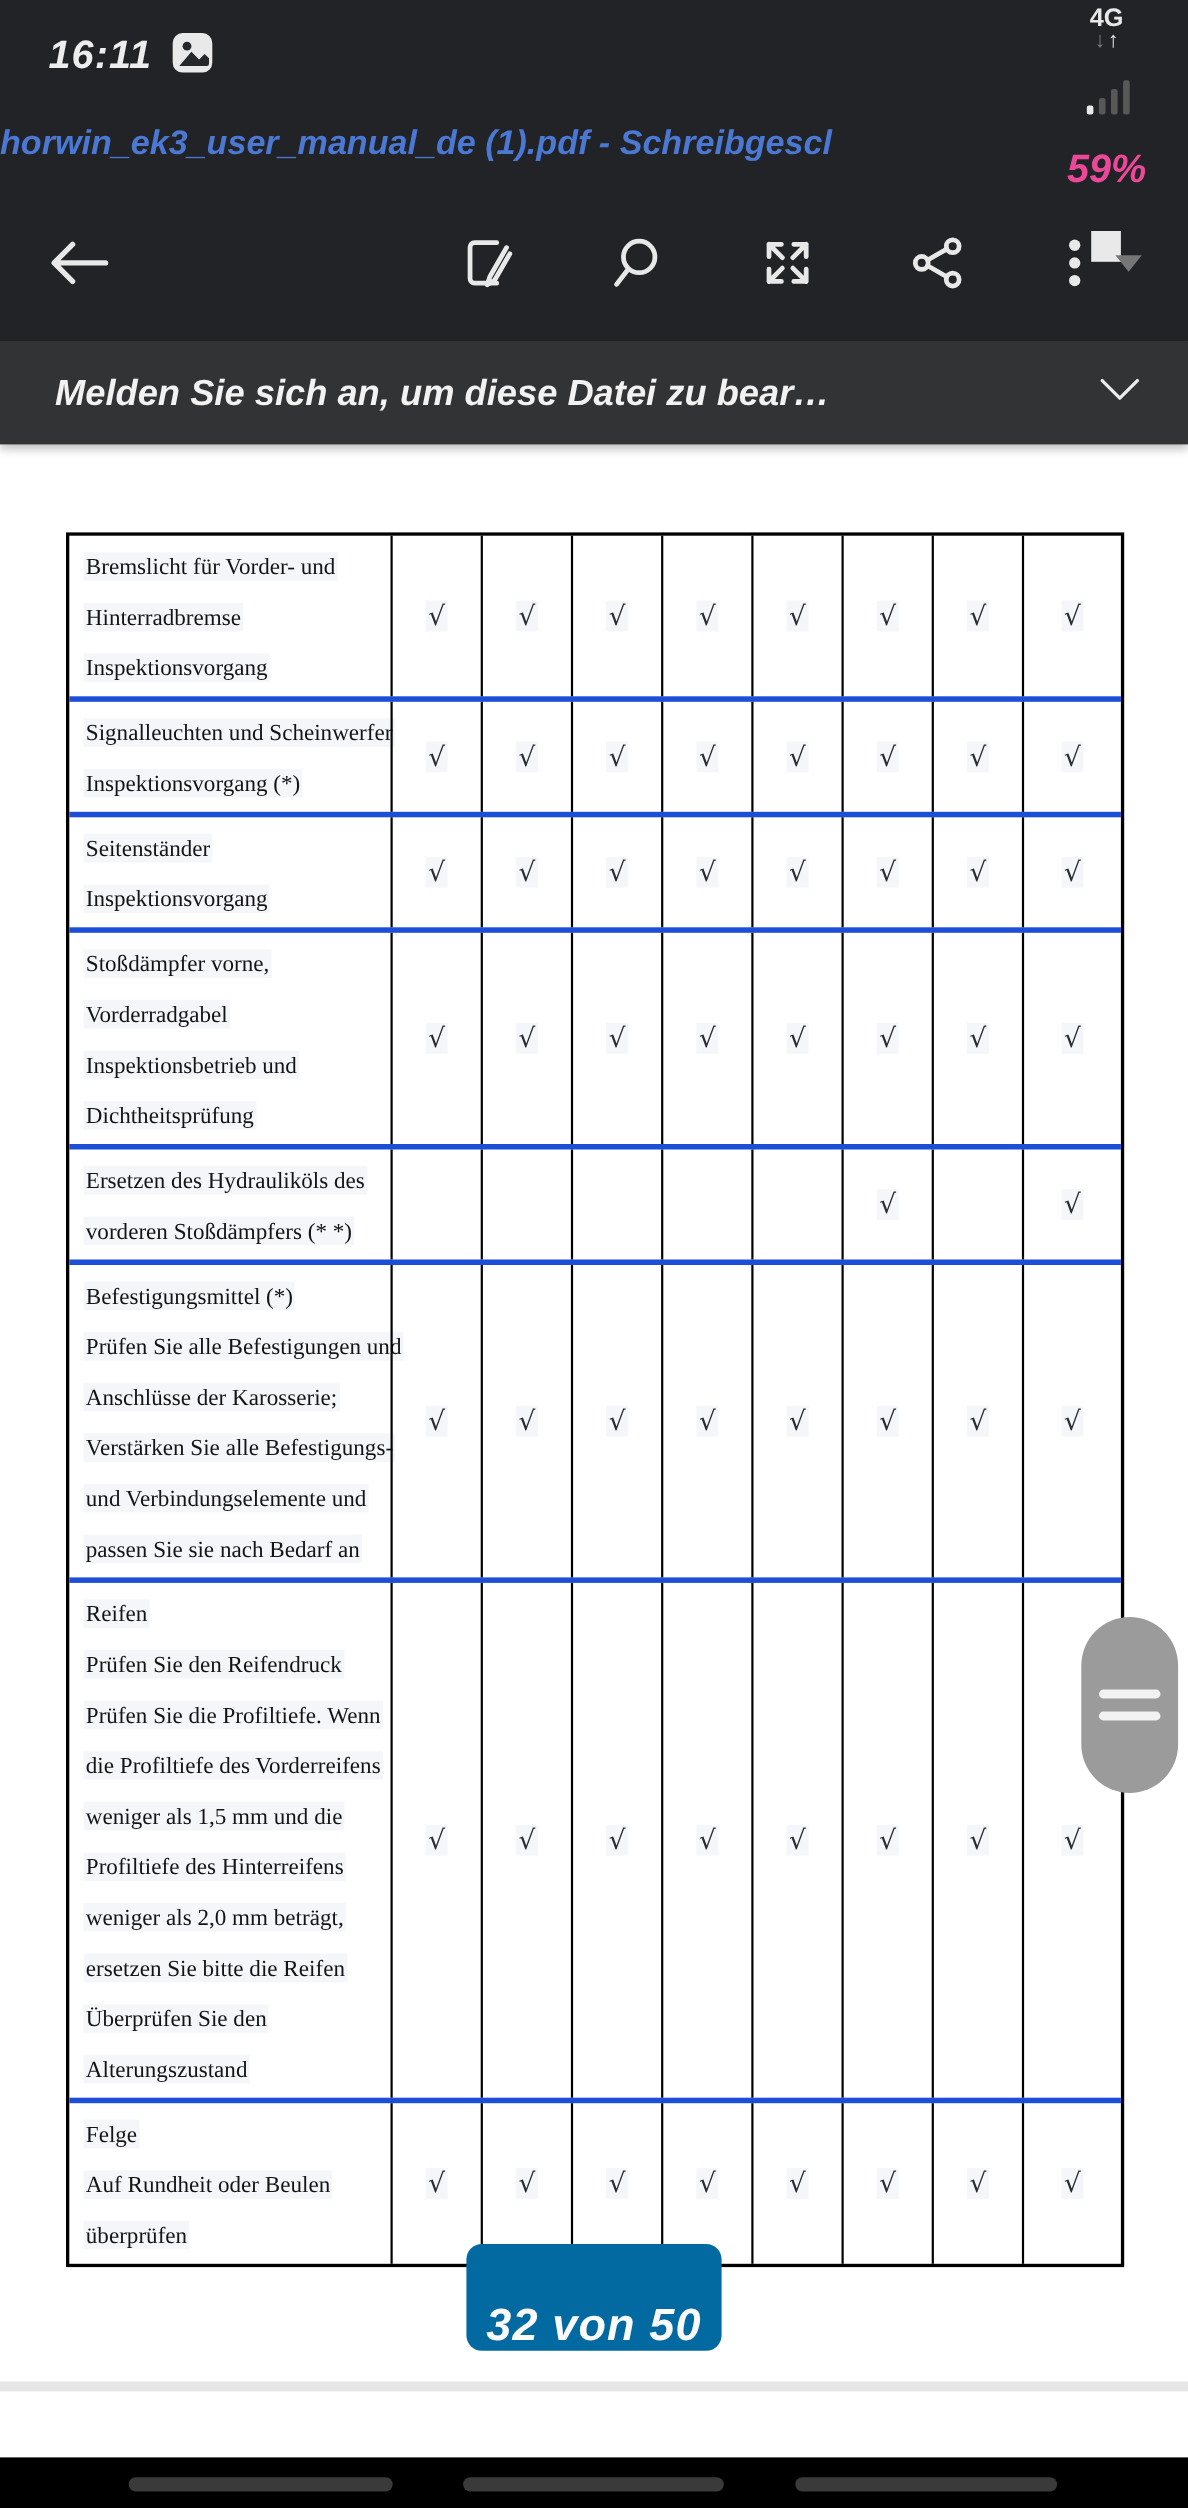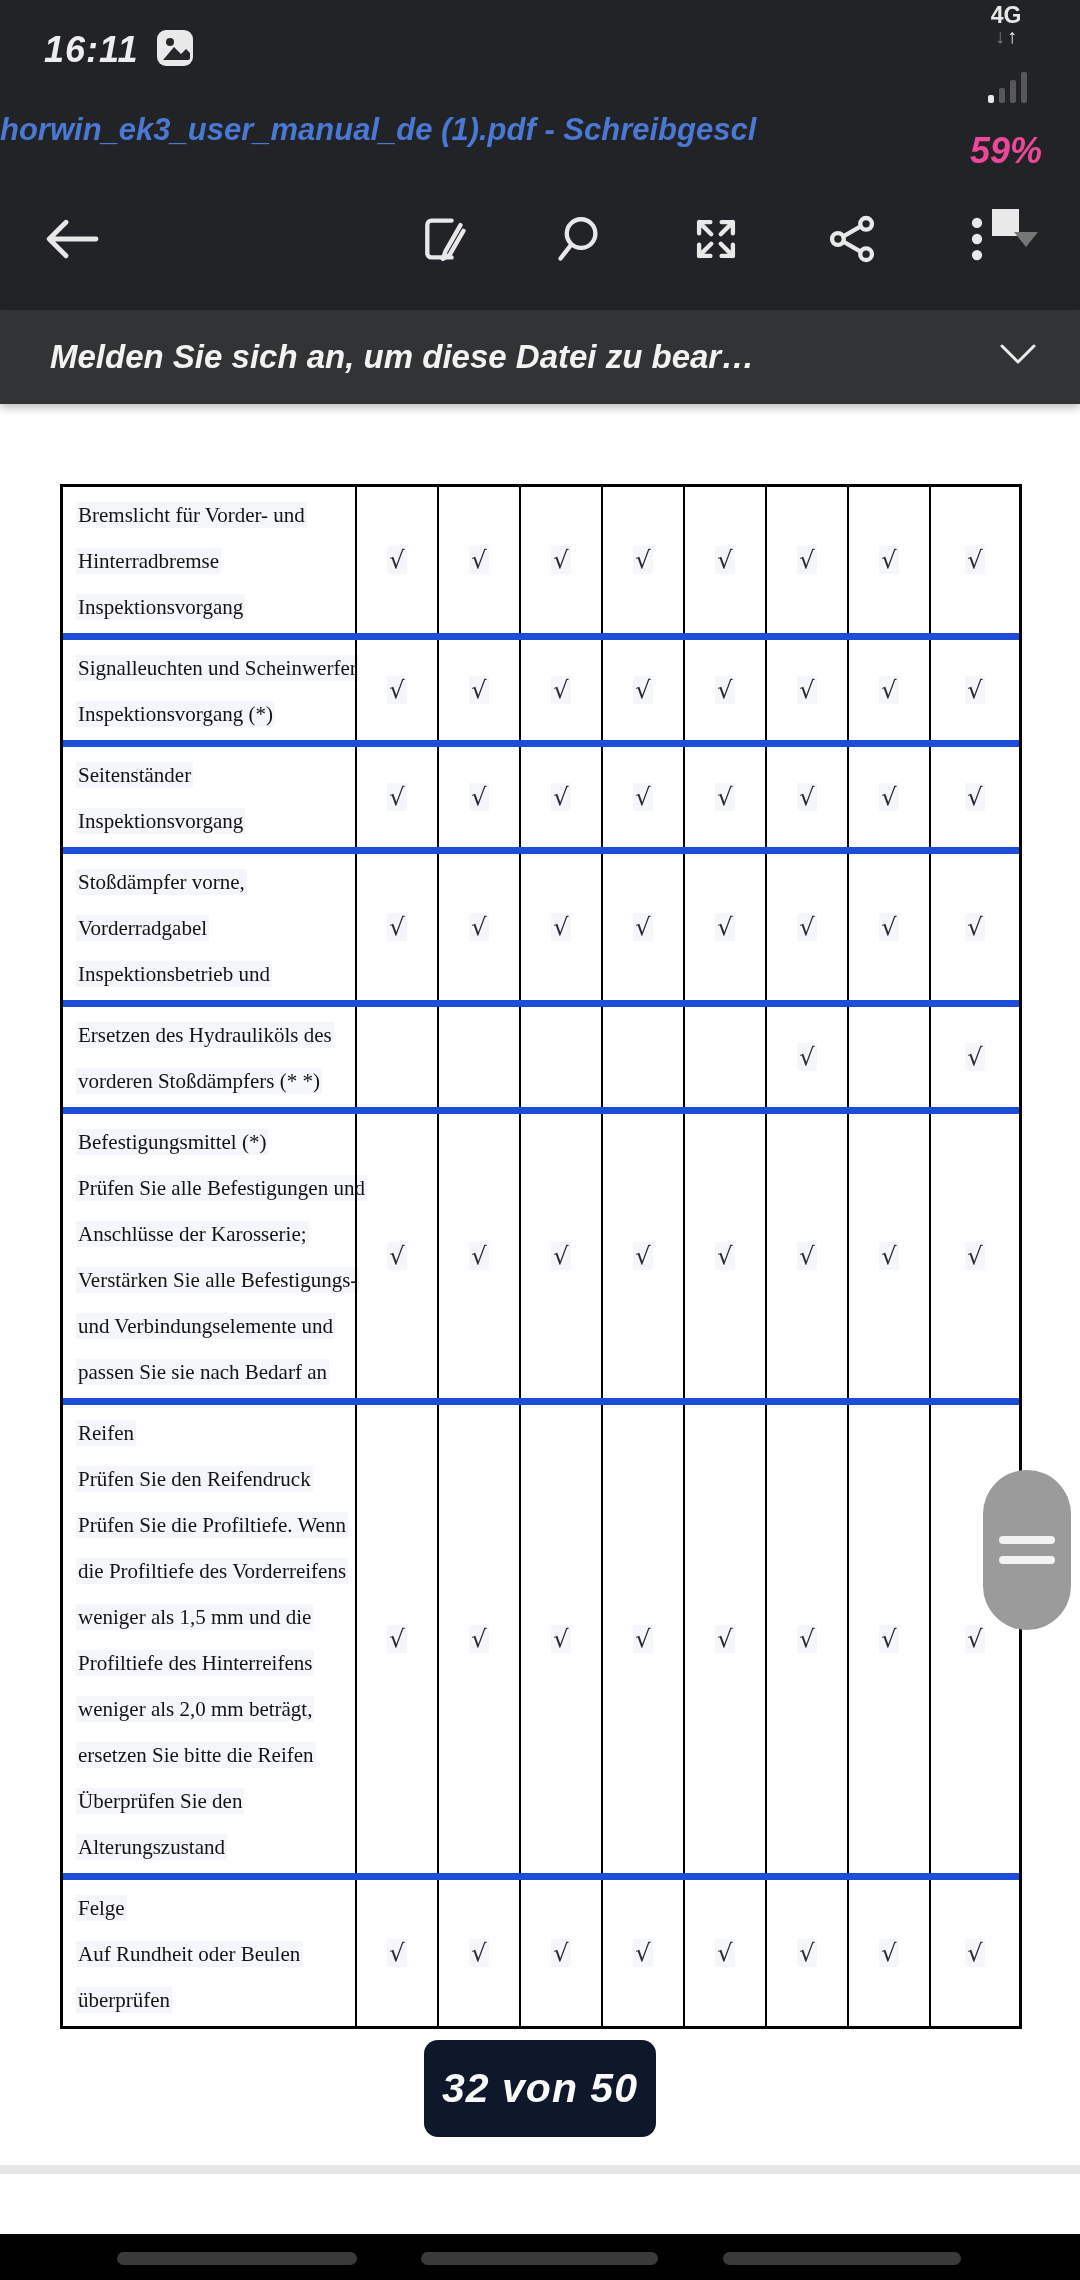--- a/index.html
+++ b/index.html
@@ -40,36 +40,36 @@
   .banner { position:absolute; left:0; top:310px; width:1080px; height:94px; background:#323335;
     display:flex; align-items:center; padding:0 40px 0 50px;
     box-shadow:0 4px 8px rgba(0,0,0,0.25); cursor:pointer; }
   .banner-text { color:#f2f2f2; font-size:33px; font-weight:bold; font-style:italic; flex:1;
     white-space:nowrap; overflow:hidden; }
 
   
   .pdf-page { position:absolute; left:0; top:424px; width:1080px; height:1810px; background:#ffffff; }
 
   .pdf-table { position:absolute; left:60px; top:60px; width:962px; border:3px solid #000; background:#fff; }
-  .t-row { display:grid; grid-template-columns:292px repeat(7,82px) 1fr; border-bottom:7px solid #1d4ed8; }
+  .t-row { display:grid; grid-template-columns:292px repeat(7,82px) 1fr; border-bottom:5px solid #1d4ed8; }
   .t-row:last-child { border-bottom:none; }
   .label-cell { padding:5px 6px 3px 13px; font-family:"Liberation Serif", serif; font-size:21px; color:#141414; }
   .label-line { height:46px; line-height:46px; white-space:nowrap; }
   .label-line span { background:rgba(237,239,246,0.55); padding:1px 2px; }
   .check-cell { border-left:2px solid #000; display:flex; align-items:center; justify-content:center; }
   .check-mark { font-family:"DejaVu Sans", sans-serif; font-size:24px; color:#2b2b33;
     background:rgba(237,239,246,0.55); padding:0 2px; }
 
   
   .page-gap { position:absolute; left:0; top:2165px; width:1080px; height:9px; background:#e6e6e6; }
 
   
   .page-badge { position:absolute; left:50%; transform:translateX(-50%); top:2040px;
-    width:232px; height:97px; background:#0f172a; border-radius:14px;
-    display:flex; align-items:center; justify-content:center; }
+    width:232px; height:97px; background:#0369a1; border-radius:14px;
+    display:flex; align-items:flex-end; justify-content:center; }
   .page-badge span { color:#fafafa; font-size:41px; font-weight:bold; font-style:italic; letter-spacing:1px; }
 
   
   .scroll-handle { position:absolute; left:983px; top:1470px; width:88px; height:160px;
     background:#9b9b9b; border-radius:44px; display:flex; flex-direction:column;
     align-items:center; justify-content:center; gap:12px; cursor:grab; }
   .scroll-handle .bar { width:56px; height:8px; border-radius:4px; background:#f2f2f2; }
 
   
   .nav-bar { position:absolute; left:0; top:2234px; width:1080px; height:46px; background:#000; }
@@ -290,20 +290,21 @@
         </div>
         <div class="check-cell">
           <span class="check-mark">√</span>
         </div>
       </div>
       <div class="t-row">
         <div class="label-cell">
           <div class="label-line"><span>Stoßdämpfer vorne,</span></div>
           <div class="label-line"><span>Vorderradgabel</span></div>
           <div class="label-line"><span>Inspektionsbetrieb und</span></div>
+          <div class="label-line"><span>Dichtheitsprüfung</span></div>
         </div>
         <div class="check-cell">
           <span class="check-mark">√</span>
         </div>
         <div class="check-cell">
           <span class="check-mark">√</span>
         </div>
         <div class="check-cell">
           <span class="check-mark">√</span>
         </div>

